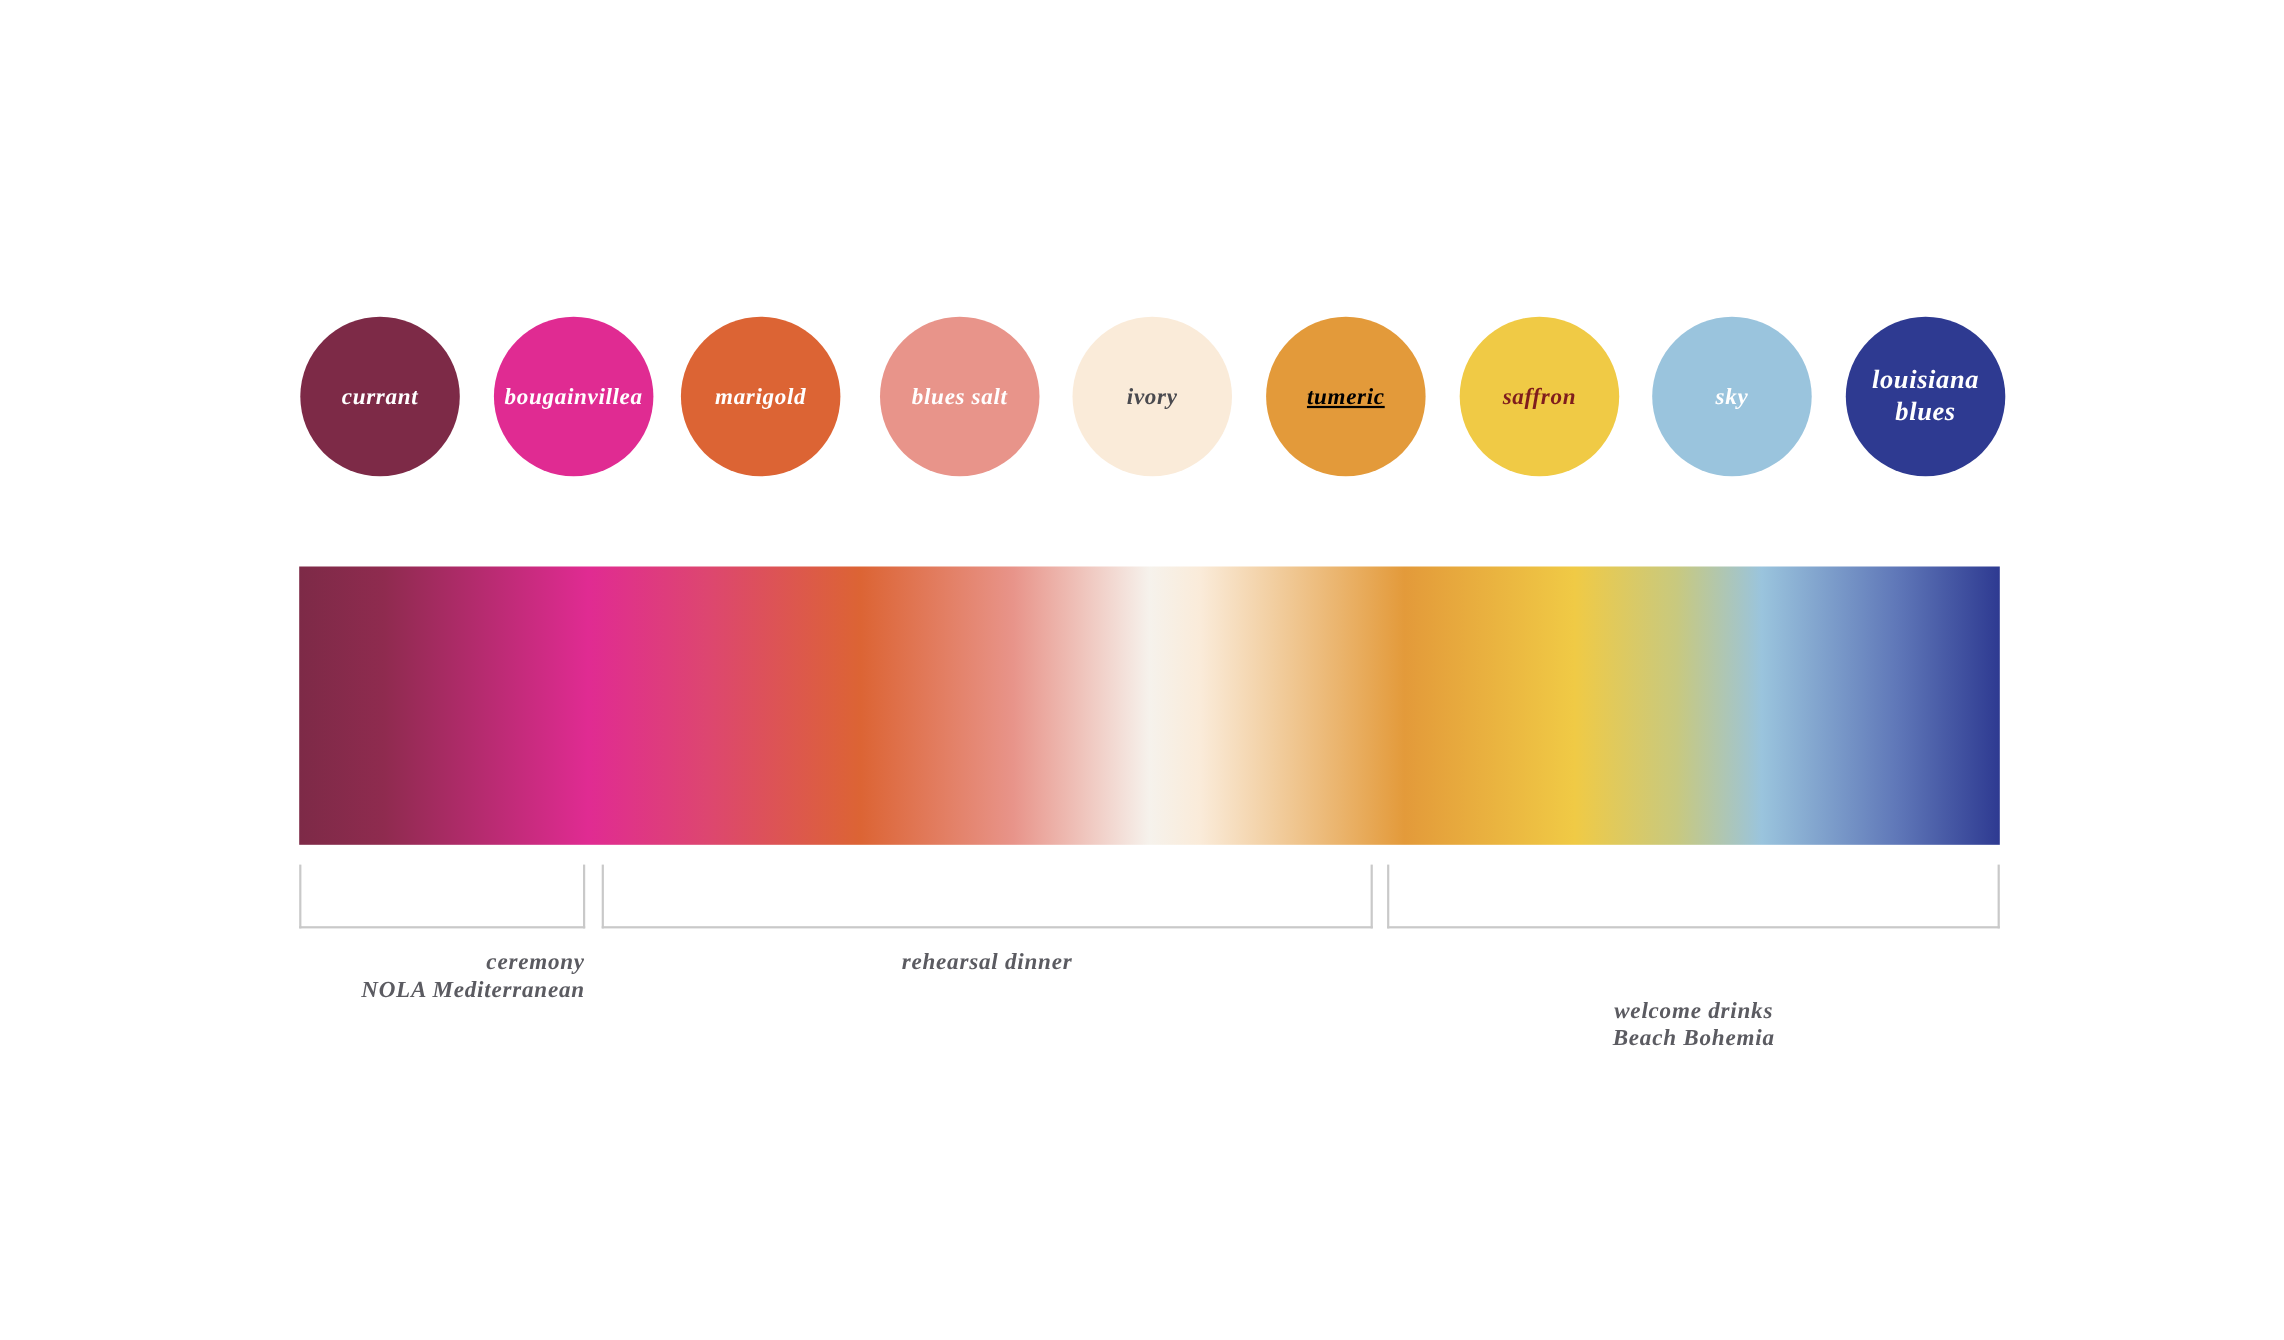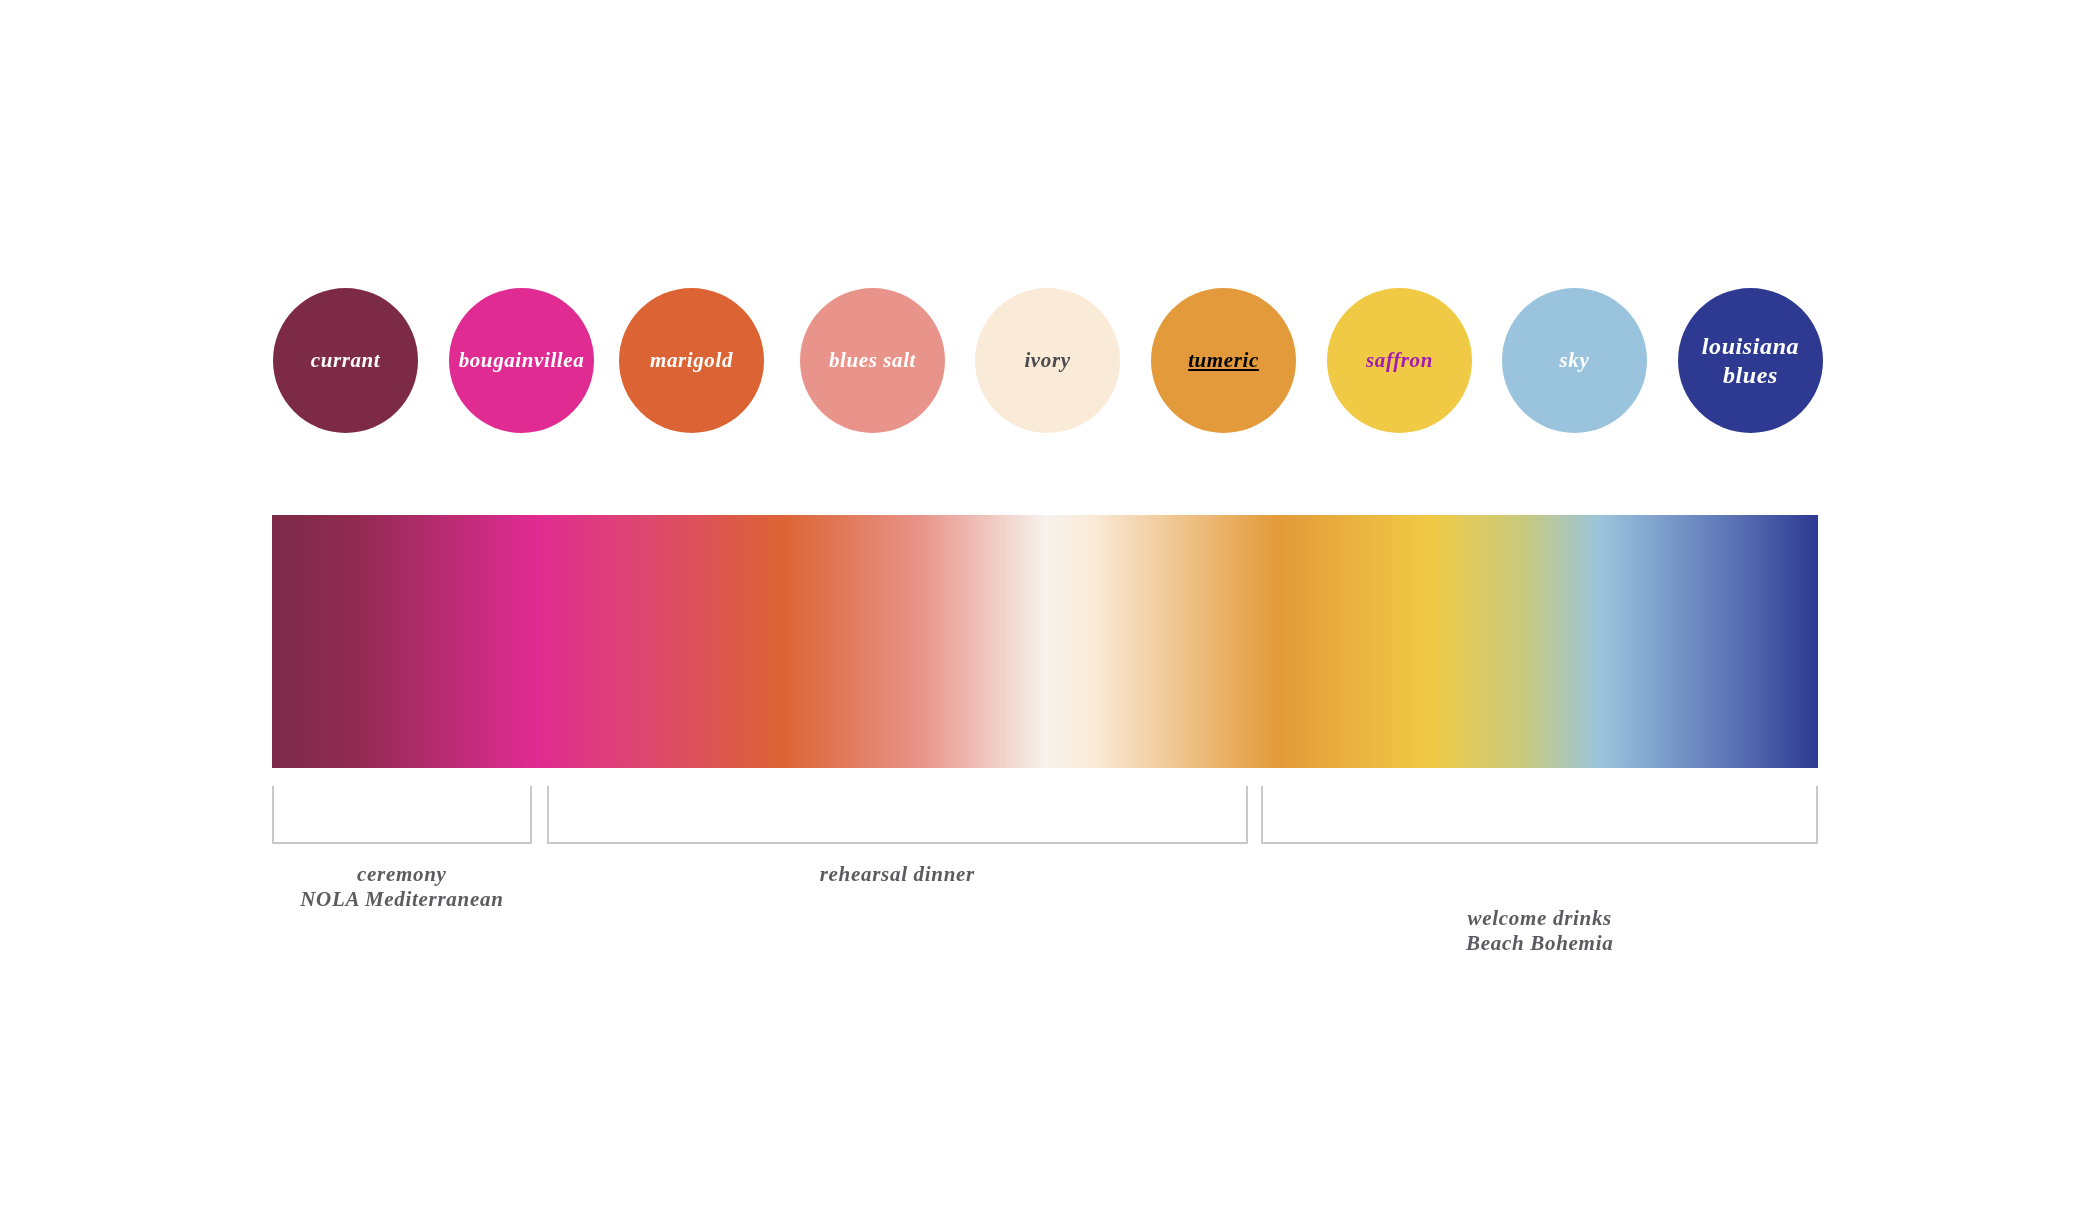--- a/index.html
+++ b/index.html
@@ -131,41 +131,41 @@
       <div class="swatch" style="left: 527px; width: 145px; height: 145px; background: rgb(232, 148, 138);">
         <span class="swatch-label" style="color: rgb(255, 255, 255);">blues salt</span>
       </div>
       <div class="swatch" style="left: 702px; width: 145px; height: 145px; background: rgb(250, 235, 217);">
         <span class="swatch-label" style="color: rgb(74, 74, 79);">ivory</span>
       </div>
       <div class="swatch" style="left: 878px; width: 145px; height: 145px; background: rgb(227, 154, 58);">
         <span class="swatch-label" style="color: #000000; text-decoration: underline;">tumeric</span>
       </div>
       <div class="swatch" style="left: 1054px; width: 145px; height: 145px; background: rgb(240, 202, 69);">
-        <span class="swatch-label" style="color: #a21caf;">saffron</span>
+        <span class="swatch-label" style="color: #7f1d1d;">saffron</span>
       </div>
       <div class="swatch" style="left: 1229px; width: 145px; height: 145px; background: rgb(154, 196, 221);">
         <span class="swatch-label" style="color: rgb(255, 255, 255);">sky</span>
       </div>
       <div class="swatch" style="left: 1405px; width: 145px; height: 145px; background: rgb(46, 58, 145);">
         <span class="swatch-label small" style="color: rgb(255, 255, 255);">louisiana
 blues</span>
       </div>
     </div>
 
   <div id="gradient-bar" style="background: linear-gradient(to right, rgb(125, 42, 71) 0%, rgb(143, 43, 79) 5%, rgb(224, 43, 146) 17%, rgb(221, 70, 112) 24%, rgb(220, 100, 52) 33%, rgb(232, 148, 138) 42%, rgb(246, 242, 236) 50%, rgb(250, 235, 217) 53%, rgb(227, 154, 58) 65%, rgb(240, 202, 69) 75%, rgb(200, 201, 127) 81%, rgb(154, 196, 221) 86%, rgb(95, 119, 184) 94%, rgb(46, 58, 145) 100%);"></div>
 
   <div id="bracket-row">
       <div class="bracket" style="left: 0%; width: 16.8%;"></div>
       <div class="bracket" style="left: 17.8%; width: 45.3%;"></div>
       <div class="bracket" style="left: 64%; width: 36%;"></div>
     </div>
 
   <div id="caption-row">
-      <div class="caption" style="left: 0%; width: 16.8%;">
+      <div class="caption" style="left: 0%; width: 16.8%; text-align: right;">
         <span class="line">ceremony</span>
         <span class="line">NOLA Mediterranean</span>
       </div>
       <div class="caption" style="left: 17.8%; width: 45.3%;">
         <span class="line">rehearsal dinner</span>
       </div>
       <div class="caption" style="left: 64%; width: 36%; margin-top: 44px;">
         <span class="line">welcome drinks</span>
         <span class="line">Beach Bohemia</span>
       </div>

